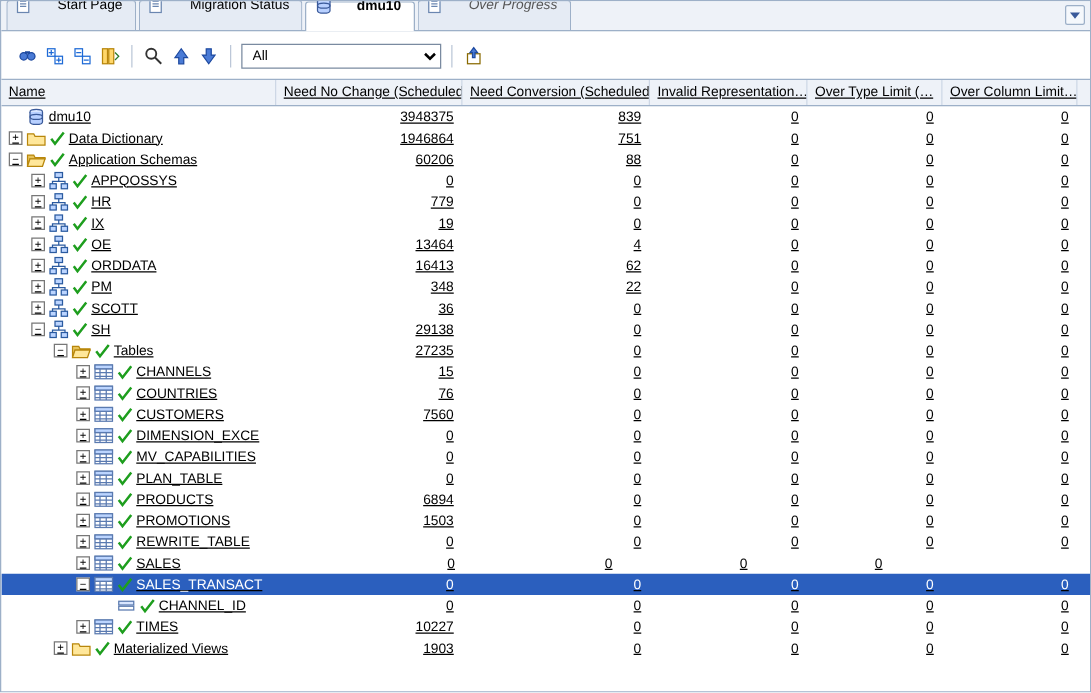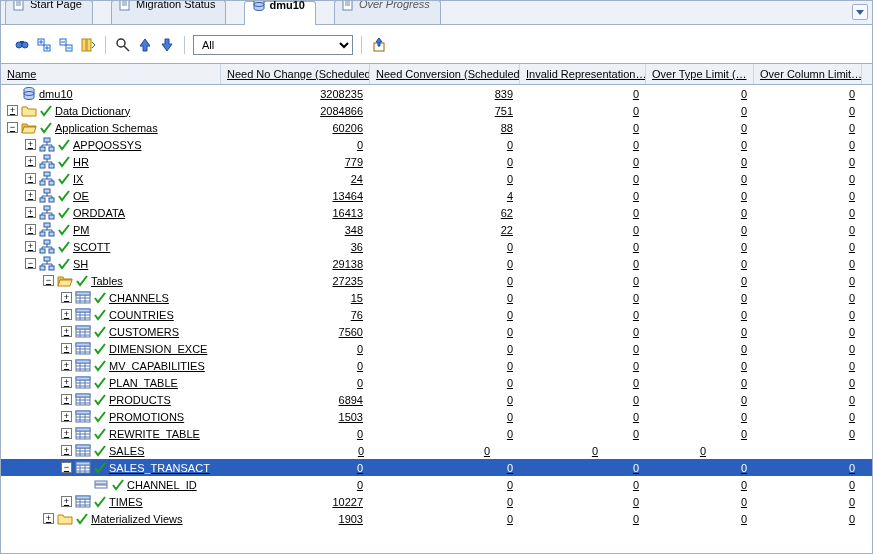--- a/index.html
+++ b/index.html
@@ -1,20 +1,20 @@
 <!DOCTYPE html>
 <html><head>
 <meta charset="utf-8">
 <style>
   * { box-sizing: border-box; }
   html, body { margin:0; padding:0; font-family: Tahoma, Arial, sans-serif; font-size:11px; color:#000; background:#fff; }
   .window { width:873px; height:554px; border:1px solid #9db0c8; background:#fff; display:flex; flex-direction:column; overflow:hidden; }
   
   .tabbar { display:flex; align-items:flex-end; background:#eef2f8; border-bottom:1px solid #9db0c8; height:24px; padding-left:4px; position:relative; }
-  .tab { display:flex; align-items:center; padding:3px 10px 20px 6px; border:1px solid #9db0c8; border-bottom:none; margin-right:18px; background:#e5ebf4; border-radius:3px 3px 0 0; height:20px; cursor:pointer; }
+  .tab { display:flex; align-items:center; padding:3px 10px 20px 6px; border:1px solid #9db0c8; border-bottom:none; margin-right:2px; background:#e5ebf4; border-radius:3px 3px 0 0; height:20px; cursor:pointer;gap:16px; }
   .tab.active { background:#fff; height:22px; margin-bottom:-1px; font-weight:bold; }
   .tab .ticon { width:14px; height:14px; margin-right:4px; display:flex; align-items:center; justify-content:center; }
   .tab .italic { font-style:italic; color:#555; }
   .tabbar .menu-btn { position:absolute; right:4px; top:3px; width:16px; height:16px; border:1px solid #9db0c8; border-radius:2px; background:#f5f8fc; display:flex; align-items:center; justify-content:center; cursor:pointer; }
   
   .toolbar { display:flex; align-items:center; padding:10px 12px 8px 12px; gap:4px; }
   .tbtn { width:18px; height:18px; display:flex; align-items:center; justify-content:center; cursor:pointer; border-radius:2px; }
   .sep { width:1px; height:18px; background:#bcc7d8; margin:0 4px; }
   .combo { height:20px; border:1px solid #7a8aa0; background:#fff; font-size:11px; padding:2px 4px; width:160px; }
   
@@ -181,21 +181,21 @@
               <span class="nicon">
                 <svg width="16" height="16">
                   <ellipse cx="8" cy="3.5" rx="5" ry="2" fill="#d9e6ff" stroke="#3a5a9a"></ellipse>
                   <path d="M3 3.5v8c0 1.1 2.2 2 5 2s5-.9 5-2v-8" fill="#b8d0ff" stroke="#3a5a9a"></path>
                   <ellipse cx="8" cy="7.5" rx="5" ry="2" fill="none" stroke="#3a5a9a"></ellipse>
                 </svg>
               </span>
               <span class="label">dmu10</span>
             </div>
           </div>
-          <div class="cell num c1">3208235</div>
+          <div class="cell num c1">3948375</div>
           <div class="cell num c2">839</div>
           <div class="cell num c3">0</div>
           <div class="cell num c4">0</div>
           <div class="cell num c5">0</div>
         </div>
         <div class="grow">
           <div class="cell name c0">
             <div class="tree">
               <span class="indent" style="width: 6px;"></span>
               <span class="exp">+</span>
@@ -205,21 +205,21 @@
                 </svg>
               </span>
               <span class="check">
                 <svg width="14" height="14">
                   <path d="M2 7l3 4 7-9" fill="none" stroke="#1e9e1e" stroke-width="2"></path>
                 </svg>
               </span>
               <span class="label">Data Dictionary</span>
             </div>
           </div>
-          <div class="cell num c1">2084866</div>
+          <div class="cell num c1">1946864</div>
           <div class="cell num c2">751</div>
           <div class="cell num c3">0</div>
           <div class="cell num c4">0</div>
           <div class="cell num c5">0</div>
         </div>
         <div class="grow">
           <div class="cell name c0">
             <div class="tree">
               <span class="indent" style="width: 6px;"></span>
               <span class="exp">−</span>
@@ -311,21 +311,21 @@
                 </svg>
               </span>
               <span class="check">
                 <svg width="14" height="14">
                   <path d="M2 7l3 4 7-9" fill="none" stroke="#1e9e1e" stroke-width="2"></path>
                 </svg>
               </span>
               <span class="label">IX</span>
             </div>
           </div>
-          <div class="cell num c1">24</div>
+          <div class="cell num c1">19</div>
           <div class="cell num c2">0</div>
           <div class="cell num c3">0</div>
           <div class="cell num c4">0</div>
           <div class="cell num c5">0</div>
         </div>
         <div class="grow">
           <div class="cell name c0">
             <div class="tree">
               <span class="indent" style="width: 24px;"></span>
               <span class="exp">+</span>

